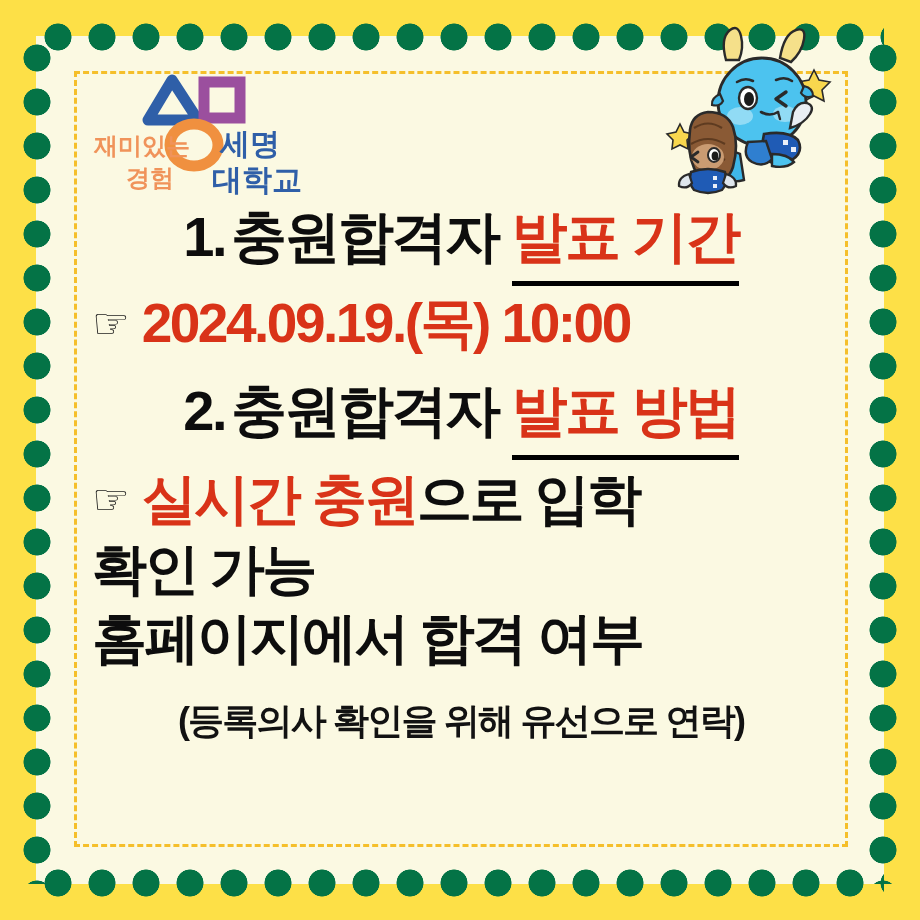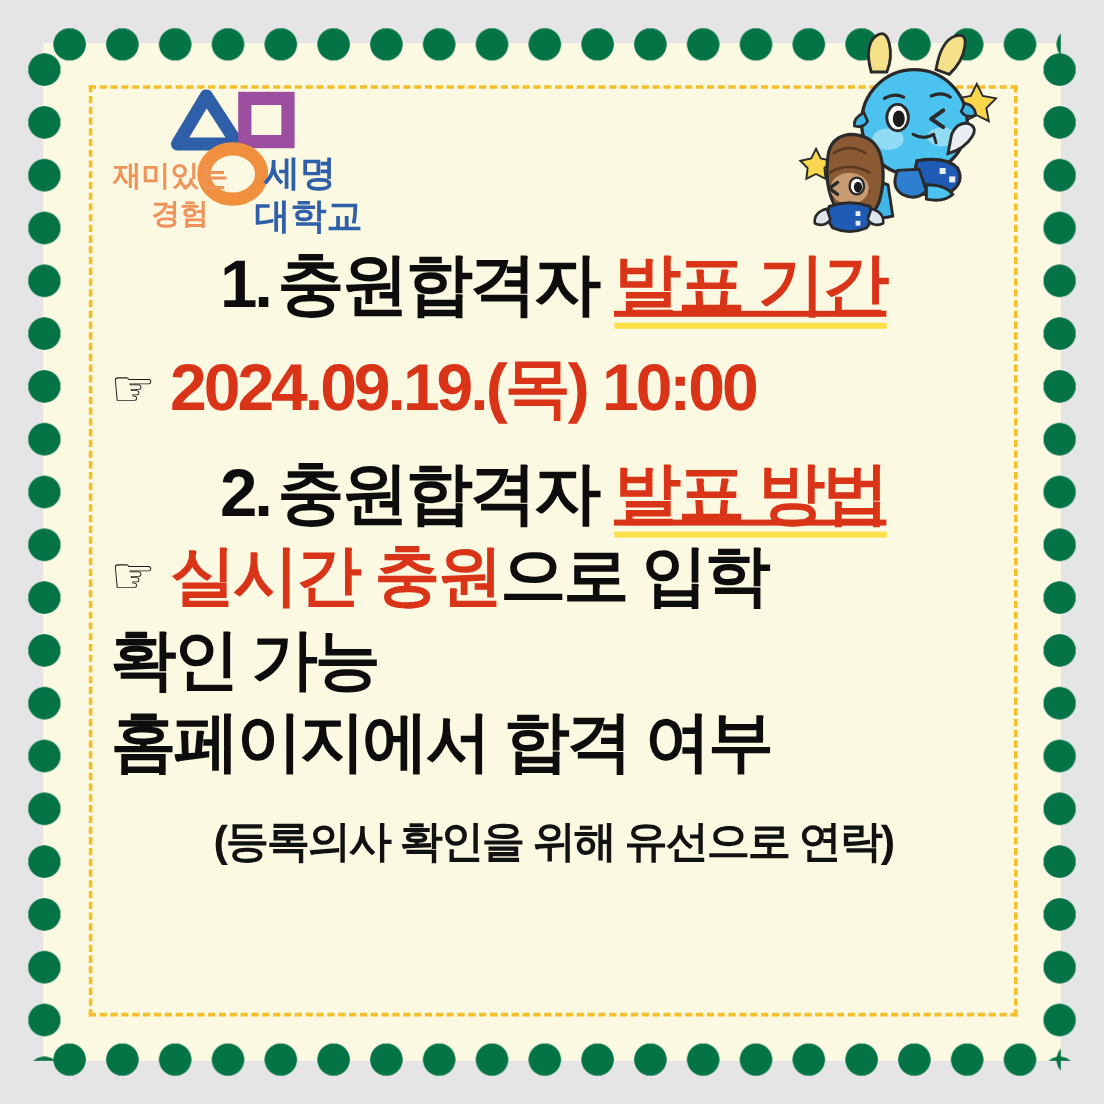--- a/index.html
+++ b/index.html
@@ -8,21 +8,21 @@
     padding: 0;
     background: #ffffff;
   }
 
   #poster {
     position: relative;
     width: 920px;
     height: 920px;
     overflow: hidden;
     font-family: "Liberation Sans", "DejaVu Sans", sans-serif;
-    background: #e5e5e5;
+    background: #fde047;
   }
 
   
   .stamp-inner {
     position: absolute;
     left: 36px;
     top: 36px;
     width: 848px;
     height: 848px;
     background: #fbf9e2;
@@ -119,23 +119,22 @@
     letter-spacing: -2.5px;
     color: #0d0d0d;
     text-align: center;
     white-space: nowrap;
   }
   .heading .num {
     margin-right: 6px;
   }
   .hl {
     color: #d93318;
-    border-bottom: 5px solid #fde047;
-    padding-bottom: 1px;
-    text-decoration: underline;
+    border-bottom: 5px solid #000000;
+    padding-bottom: 13px;
   }
 
   .detail {
     font-weight: 900;
     font-size: 55px;
     line-height: 1.3;
     letter-spacing: -2.5px;
     color: #d93318;
     text-align: center;
     white-space: nowrap;
@@ -154,21 +153,21 @@
     vertical-align: 4px;
     margin-right: 12px;
     letter-spacing: 0;
   }
 
   .row-1 { margin-top: 0px; }
   .row-2 { margin-top: 18px; }
   .row-3 { margin-top: -2px; }
 
   .sec2 { margin-top: 20px; }
-  .row-4 { }
+  .row-4 { margin-top: 20px; }
   .row-5 { margin-top: -2px; }
   .row-6 { margin-top: -2px; }
 
   .indent-left {
     text-align: left;
     padding-left: 18px;
   }
   .indent-right {
     text-align: right;
     padding-right: 10px;

